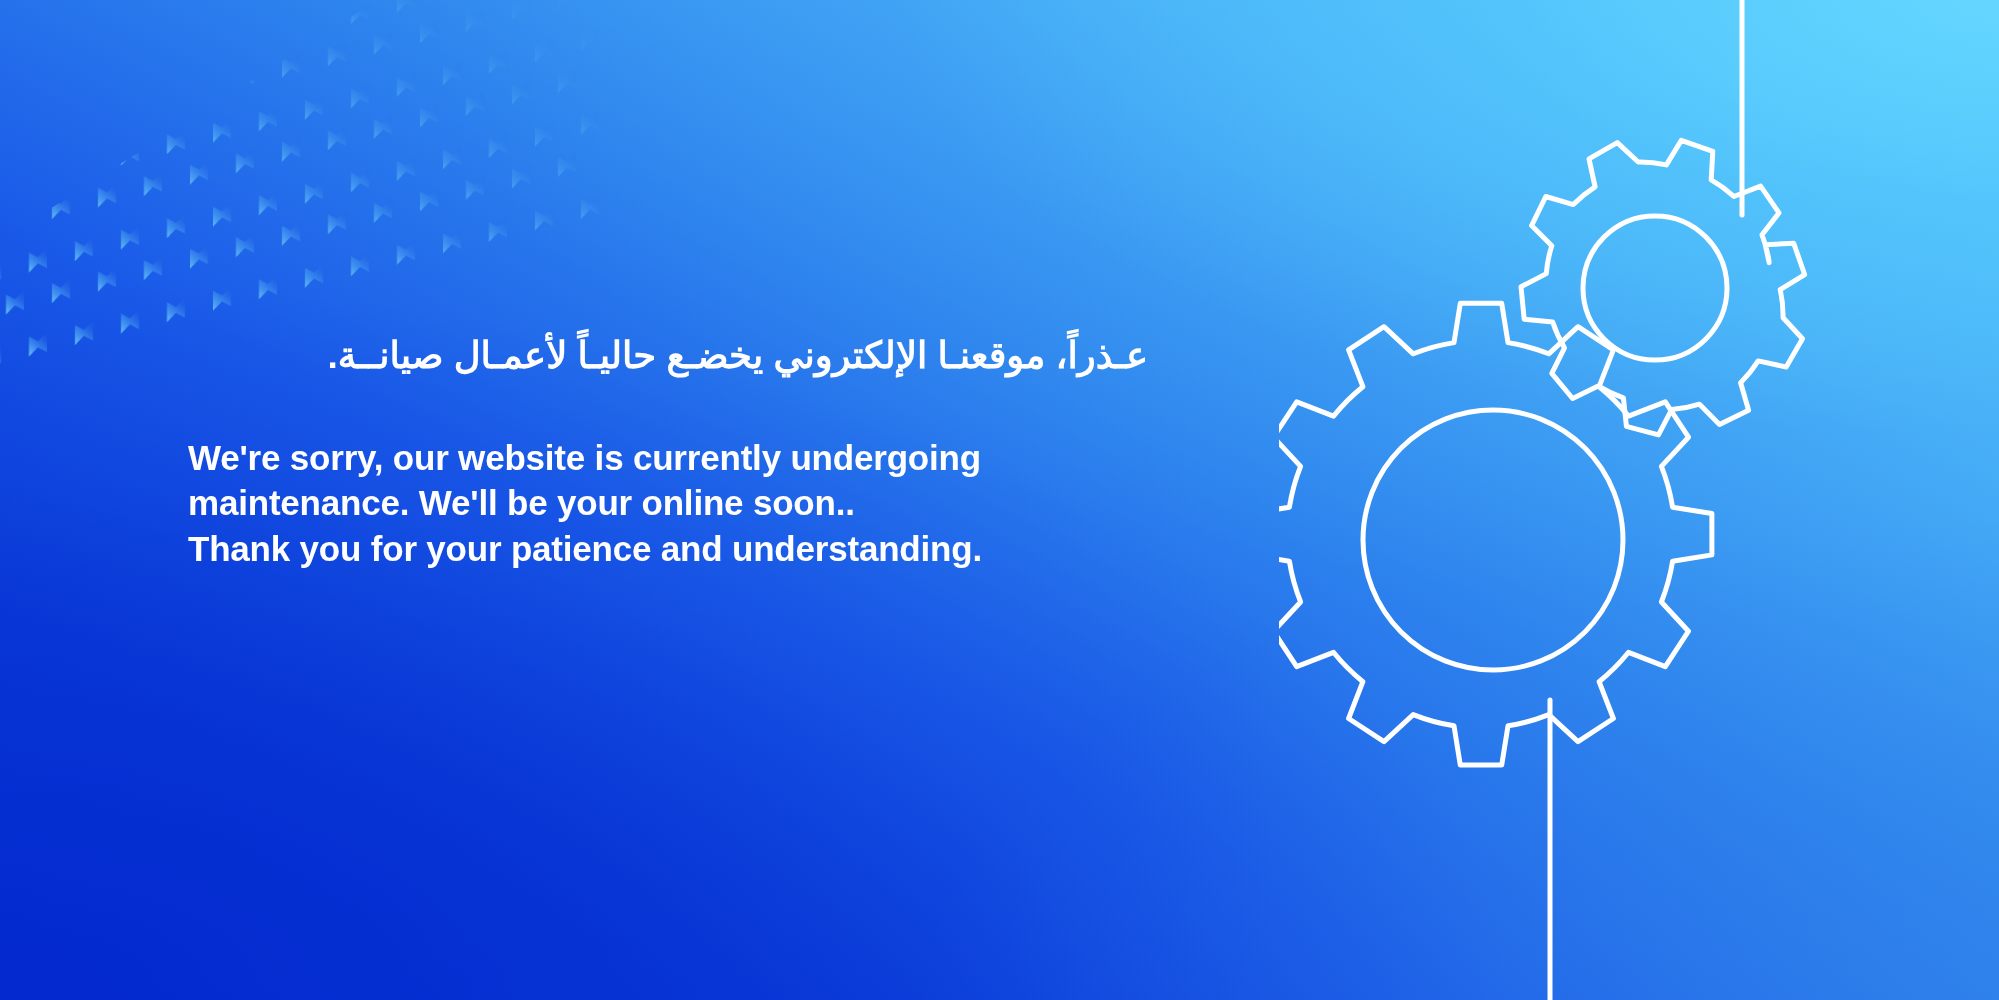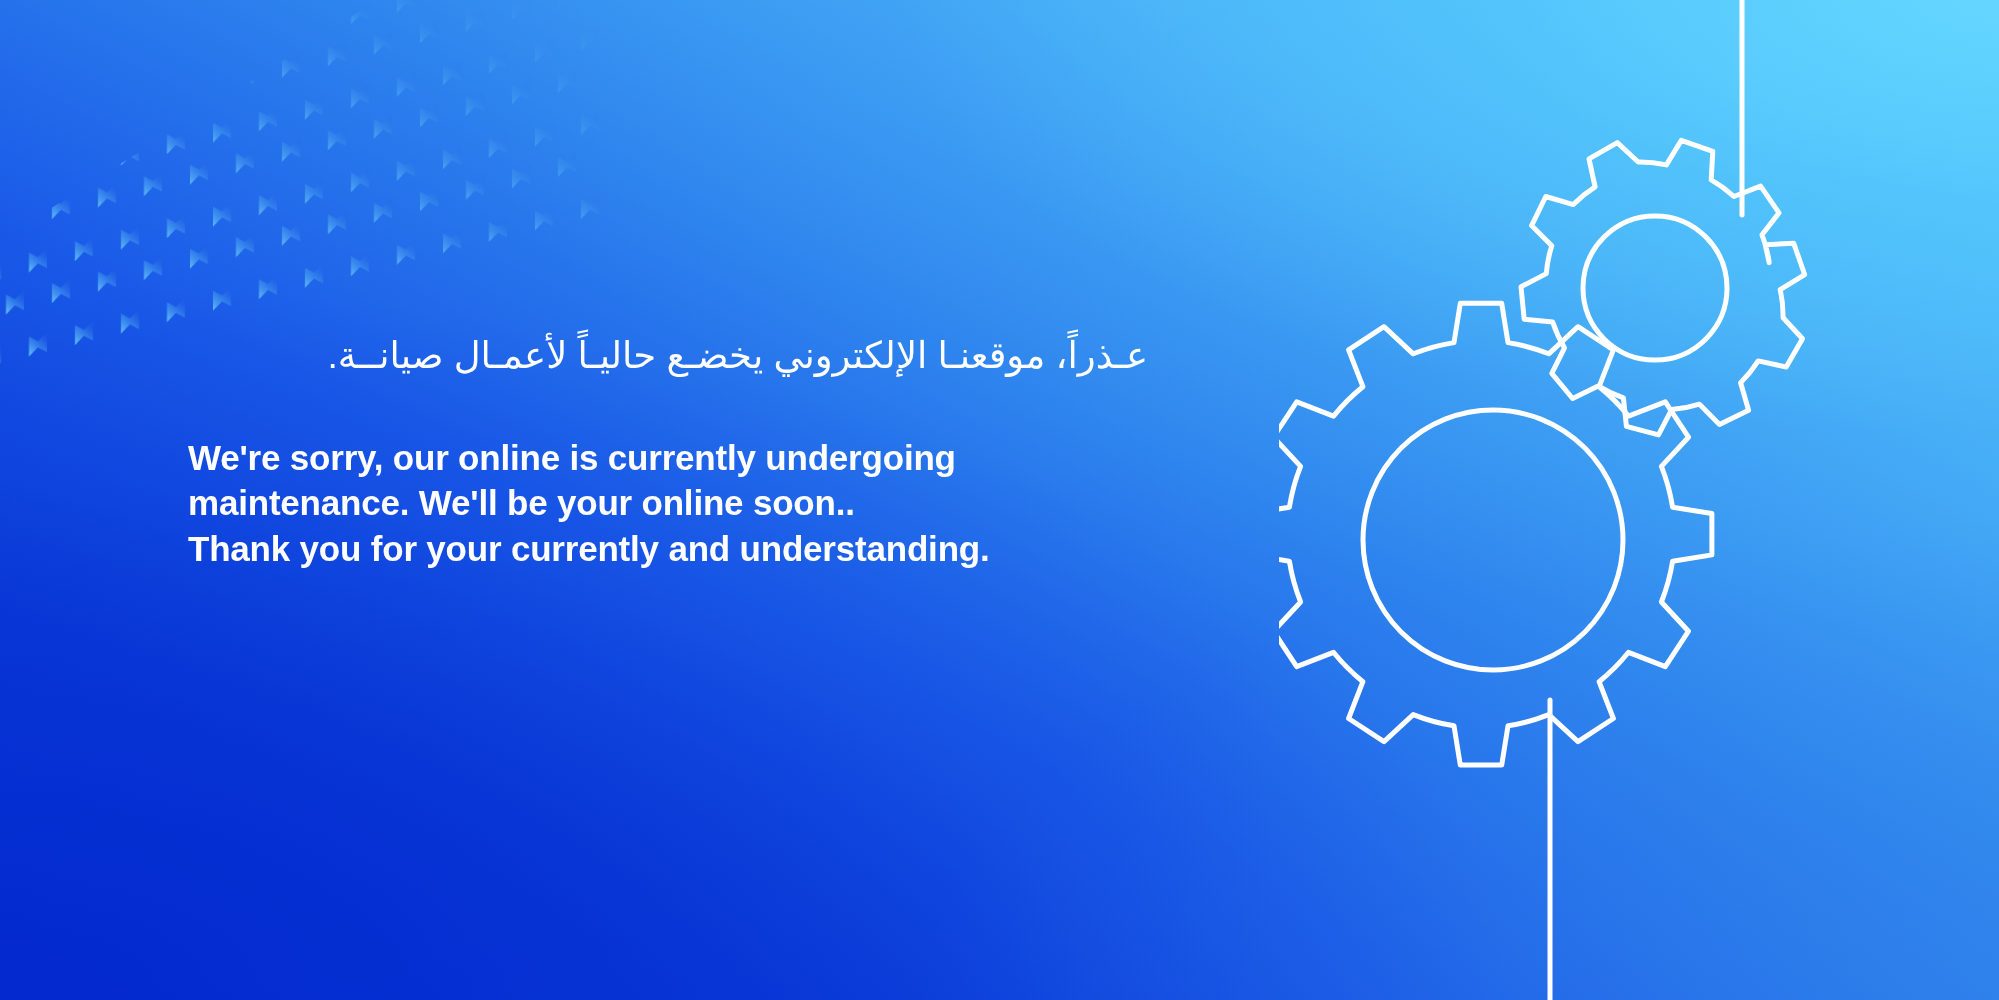--- a/index.html
+++ b/index.html
@@ -67,21 +67,21 @@
     top: 330px;
     width: 960px;
     z-index: 3;
     color: #ffffff;
   }
   .arabic {
     direction: rtl;
     text-align: right;
     font-size: 37px;
     line-height: 1.42;
-    font-weight: 400;
+    font-weight: 700;
     letter-spacing: 0px;
     margin: 0;
     white-space: nowrap;
   }
   .arabic .ln { display: block; }
 
   .english {
     margin: 0;
     padding-top: 52px;
     font-size: 35px;
@@ -237,20 +237,20 @@
     </g>
   </svg>
 
   <div class="copy">
 
     <div class="arabic" lang="ar" dir="rtl">
       <span class="ln">عـذراً، موقعنـا الإلكتروني يخضـع حاليـاً لأعمـال صيانــة.</span>
     </div>
 
     <div class="english" lang="en" dir="ltr">
-      <span class="ln">We're sorry, our online is currently undergoing</span>
+      <span class="ln">We're sorry, our website is currently undergoing</span>
       <span class="ln">maintenance. We'll be your online soon..</span>
-      <span class="ln">Thank you for your currently and understanding.</span>
+      <span class="ln">Thank you for your patience and understanding.</span>
     </div>
 
   </div>
 
 </div>
 
 </body></html>

